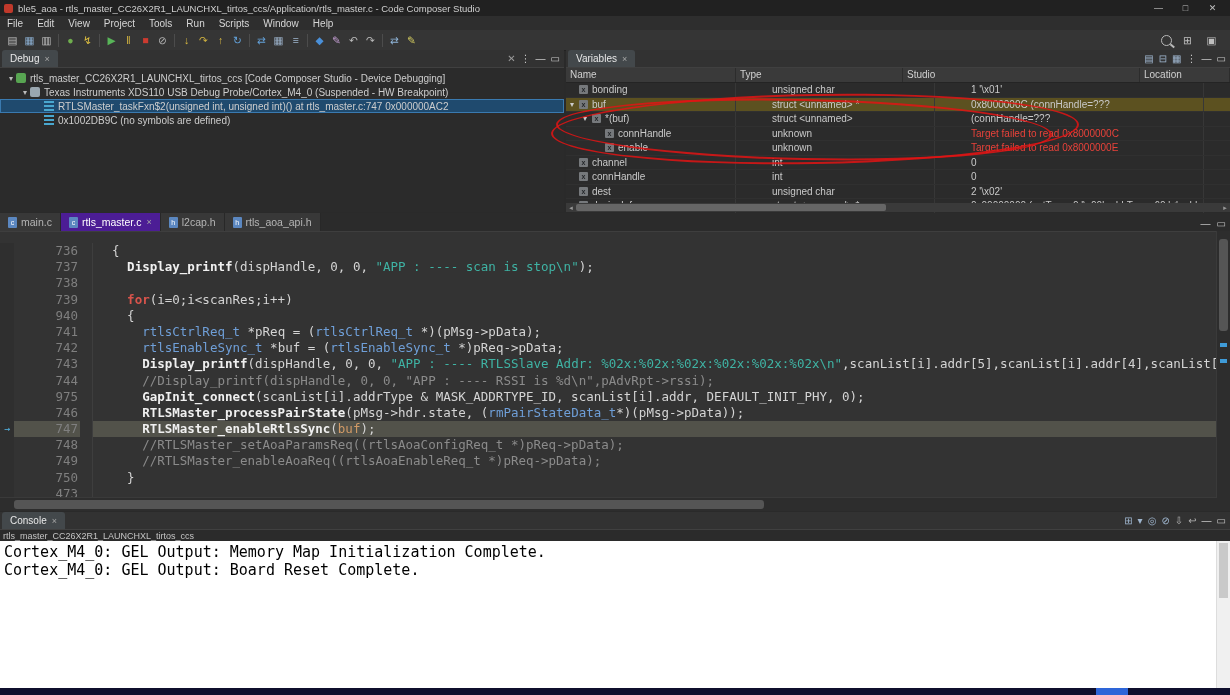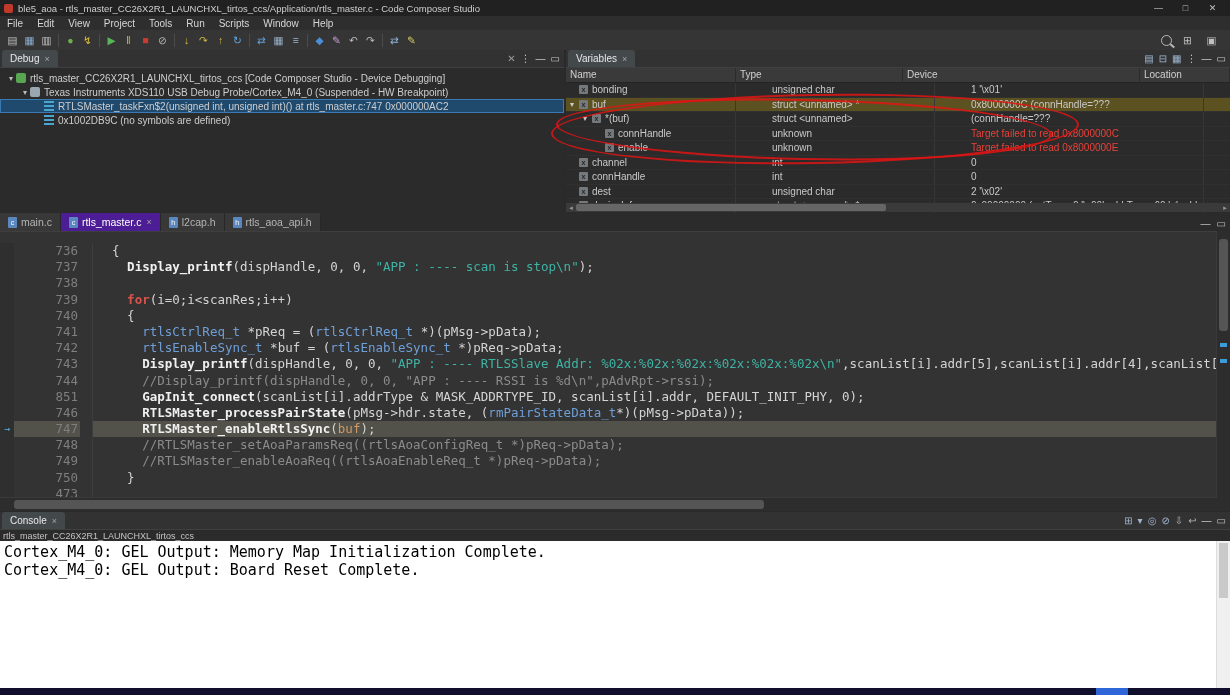--- a/index.html
+++ b/index.html
@@ -221,21 +221,21 @@
         <span class="h-icon" style="color: rgb(159, 182, 207);">⊟</span>
         <span class="h-icon" style="color: rgb(159, 182, 207);">▦</span>
         <span class="h-icon" style="color: rgb(200, 200, 200);">⋮</span>
         <span class="h-icon" style="color: rgb(200, 200, 200);">—</span>
         <span class="h-icon" style="color: rgb(200, 200, 200);">▭</span>
       </span>
   </div>
   <div class="var-header">
       <div>Name</div>
       <div>Type</div>
-      <div>Device</div>
+      <div>Studio</div>
       <div>Location</div>
     </div>
   <div class="var-rows">
       <div class="var-row">
         <div class="vcell" style="padding-left: 4px;">
           <span class="var-arrow"></span>
           <span class="var-icon">x</span>
           <span>bonding</span>
         </div>
         <div class="vcell">unsigned char</div>
@@ -353,26 +353,26 @@
       <span class="editor-header-icons">
         <span class="h-icon" style="color: rgb(192, 192, 192);">—</span>
         <span class="h-icon" style="color: rgb(192, 192, 192);">▭</span>
       </span>
   </div>
   <div class="code-area">
       <div class="code-line"><span class="anno-margin"></span><span class="line-number">736</span><span class="code-text"><span class="tk-p">  {</span></span></div>
       <div class="code-line"><span class="anno-margin"></span><span class="line-number">737</span><span class="code-text"><span class="tk-p">    </span><span class="tk-fn">Display_printf</span><span class="tk-p">(dispHandle, 0, 0, </span><span class="tk-s">"APP : ---- scan is stop\n"</span><span class="tk-p">);</span></span></div>
       <div class="code-line"><span class="anno-margin"></span><span class="line-number">738</span><span class="code-text"></span></div>
       <div class="code-line"><span class="anno-margin"></span><span class="line-number">739</span><span class="code-text"><span class="tk-p">    </span><span class="tk-k">for</span><span class="tk-p">(i=0;i&lt;scanRes;i++)</span></span></div>
-      <div class="code-line"><span class="anno-margin"></span><span class="line-number">740</span><span class="code-text"><span class="tk-p">    {</span></span></div>
+      <div class="code-line"><span class="anno-margin"></span><span class="line-number">940</span><span class="code-text"><span class="tk-p">    {</span></span></div>
       <div class="code-line"><span class="anno-margin"></span><span class="line-number">741</span><span class="code-text"><span class="tk-p">      </span><span class="tk-ty">rtlsCtrlReq_t</span><span class="tk-p"> *pReq = (</span><span class="tk-ty">rtlsCtrlReq_t</span><span class="tk-p"> *)(pMsg-&gt;pData);</span></span></div>
       <div class="code-line"><span class="anno-margin"></span><span class="line-number">742</span><span class="code-text"><span class="tk-p">      </span><span class="tk-ty">rtlsEnableSync_t</span><span class="tk-p"> *buf = (</span><span class="tk-ty">rtlsEnableSync_t</span><span class="tk-p"> *)pReq-&gt;pData;</span></span></div>
       <div class="code-line"><span class="anno-margin"></span><span class="line-number">743</span><span class="code-text"><span class="tk-p">      </span><span class="tk-fn">Display_printf</span><span class="tk-p">(dispHandle, 0, 0, </span><span class="tk-s">"APP : ---- RTLSSlave Addr: %02x:%02x:%02x:%02x:%02x:%02x\n"</span><span class="tk-p">,scanList[i].addr[5],scanList[i].addr[4],scanList[i]</span></span></div>
       <div class="code-line"><span class="anno-margin"></span><span class="line-number">744</span><span class="code-text"><span class="tk-com">      //Display_printf(dispHandle, 0, 0, "APP : ---- RSSI is %d\n",pAdvRpt-&gt;rssi);</span></span></div>
-      <div class="code-line"><span class="anno-margin"></span><span class="line-number">851</span><span class="code-text"><span class="tk-p">      </span><span class="tk-fn">GapInit_connect</span><span class="tk-p">(scanList[i].addrType &amp; MASK_ADDRTYPE_ID, scanList[i].addr, DEFAULT_INIT_PHY, 0);</span></span></div>
+      <div class="code-line"><span class="anno-margin"></span><span class="line-number">975</span><span class="code-text"><span class="tk-p">      </span><span class="tk-fn">GapInit_connect</span><span class="tk-p">(scanList[i].addrType &amp; MASK_ADDRTYPE_ID, scanList[i].addr, DEFAULT_INIT_PHY, 0);</span></span></div>
       <div class="code-line"><span class="anno-margin"></span><span class="line-number">746</span><span class="code-text"><span class="tk-p">      </span><span class="tk-fn">RTLSMaster_processPairState</span><span class="tk-p">(pMsg-&gt;hdr.state, (</span><span class="tk-ty">rmPairStateData_t</span><span class="tk-p">*)(pMsg-&gt;pData));</span></span></div>
       <div class="code-line current"><span class="anno-margin">→</span><span class="line-number">747</span><span class="code-text"><span class="tk-p">      </span><span class="tk-fn">RTLSMaster_enableRtlsSync</span><span class="tk-p">(</span><span class="tk-hl">buf</span><span class="tk-p">);</span></span></div>
       <div class="code-line"><span class="anno-margin"></span><span class="line-number">748</span><span class="code-text"><span class="tk-com">      //RTLSMaster_setAoaParamsReq((rtlsAoaConfigReq_t *)pReq-&gt;pData);</span></span></div>
       <div class="code-line"><span class="anno-margin"></span><span class="line-number">749</span><span class="code-text"><span class="tk-com">      //RTLSMaster_enableAoaReq((rtlsAoaEnableReq_t *)pReq-&gt;pData);</span></span></div>
       <div class="code-line"><span class="anno-margin"></span><span class="line-number">750</span><span class="code-text"><span class="tk-p">    }</span></span></div>
       <div class="code-line"><span class="anno-margin"></span><span class="line-number">473</span><span class="code-text"></span></div>
       <div class="code-line"><span class="anno-margin"></span><span class="line-number">752</span><span class="code-text"></span></div>
     </div>
   <div class="editor-vscroll">
     <span class="ev-thumb"></span>

